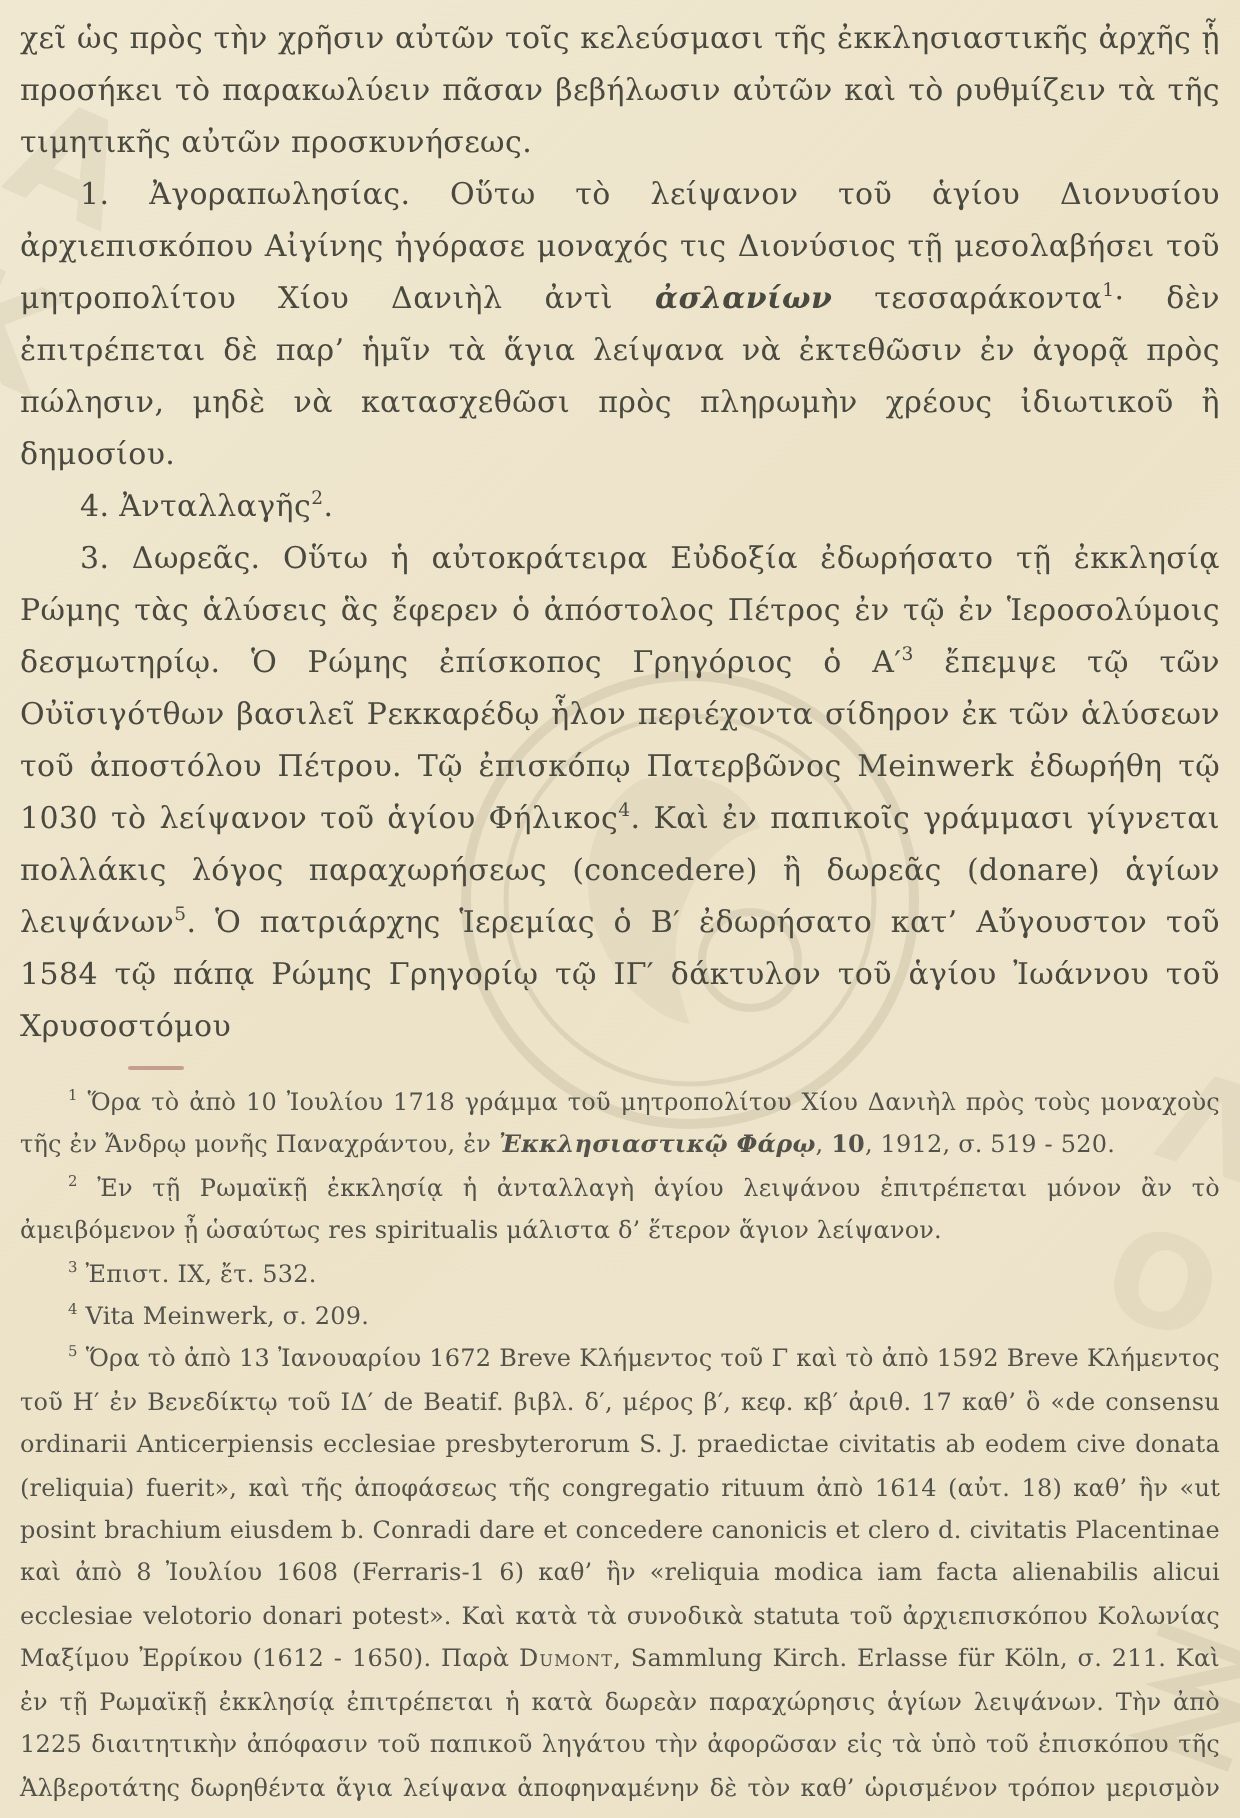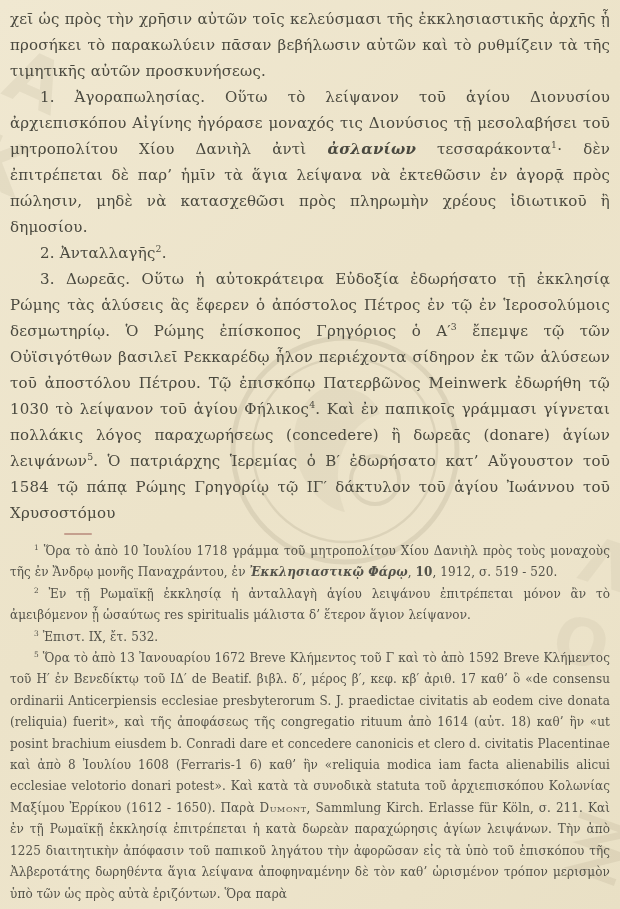--- a/index.html
+++ b/index.html
@@ -115,27 +115,28 @@
 
   <svg class="corner-mark" viewBox="0 0 70 70">
     <path d="M5 10 L60 10 L20 35 L60 35 L20 62 L62 62" fill="none" stroke="#8a7f63" stroke-width="7"></path>
   </svg>
 
   <div class="content">
 
     <div class="main-text">
       <p><span>χεῖ ὡς πρὸς τὴν χρῆσιν αὐτῶν τοῖς κελεύσμασι τῆς ἐκκλησιαστικῆς ἀρχῆς ᾗ προσήκει τὸ παρακωλύειν πᾶσαν βεβήλωσιν αὐτῶν καὶ τὸ ρυθμίζειν τὰ τῆς τιμητικῆς αὐτῶν προσκυνήσεως.</span></p>
       <p class="indent"><span>1. Ἀγοραπωλησίας. Οὕτω τὸ λείψανον τοῦ ἁγίου Διονυσίου ἀρχιεπισκόπου Αἰγίνης ἠγόρασε μοναχός τις Διονύσιος τῇ μεσολαβήσει τοῦ μητροπολίτου Χίου Δανιὴλ ἀντὶ </span><span class="i">ἀσλανίων</span><span> τεσσαράκοντα</span><span class="sup">1</span><span>· δὲν ἐπιτρέπεται δὲ παρ’ ἡμῖν τὰ ἅγια λείψανα νὰ ἐκτεθῶσιν ἐν ἀγορᾷ πρὸς πώλησιν, μηδὲ νὰ κατασχεθῶσι πρὸς πληρωμὴν χρέους ἰδιωτικοῦ ἢ δημοσίου.</span></p>
-      <p class="indent"><span>2. Ἀνταλλαγῆς</span><span class="sup">2</span><span>.</span></p>
+      <p class="indent"><span>4. Ἀνταλλαγῆς</span><span class="sup">2</span><span>.</span></p>
       <p class="indent fill-last"><span>3. Δωρεᾶς. Οὕτω ἡ αὐτοκράτειρα Εὐδοξία ἐδωρήσατο τῇ ἐκκλησίᾳ Ρώμης τὰς ἁλύσεις ἃς ἔφερεν ὁ ἀπόστολος Πέτρος ἐν τῷ ἐν Ἱεροσολύμοις δεσμωτηρίῳ. Ὁ Ρώμης ἐπίσκοπος Γρηγόριος ὁ Α′</span><span class="sup">3</span><span> ἔπεμψε τῷ τῶν Οὐϊσιγότθων βασιλεῖ Ρεκκαρέδῳ ἧλον περιέχοντα σίδηρον ἐκ τῶν ἁλύσεων τοῦ ἀποστόλου Πέτρου. Τῷ ἐπισκόπῳ Πατερβῶνος Meinwerk ἐδωρήθη τῷ 1030 τὸ λείψανον τοῦ ἁγίου Φήλικος</span><span class="sup">4</span><span>. Καὶ ἐν παπικοῖς γράμμασι γίγνεται πολλάκις λόγος παραχωρήσεως (concedere) ἢ δωρεᾶς (donare) ἁγίων λειψάνων</span><span class="sup">5</span><span>. Ὁ πατριάρχης Ἱερεμίας ὁ Β′ ἐδωρήσατο κατ’ Αὔγουστον τοῦ 1584 τῷ πάπᾳ Ρώμης Γρηγορίῳ τῷ ΙΓ′ δάκτυλον τοῦ ἁγίου Ἰωάννου τοῦ Χρυσοστόμου</span></p>
     </div>
 
     <div class="footnote-sep"></div>
 
     <div class="footnotes">
       <p><span class="sup">1</span><span> Ὅρα τὸ ἀπὸ 10 Ἰουλίου 1718 γράμμα τοῦ μητροπολίτου Χίου Δανιὴλ πρὸς τοὺς μοναχοὺς τῆς ἐν Ἄνδρῳ μονῆς Παναχράντου, ἐν </span><span class="i">Ἐκκλησιαστικῷ Φάρῳ</span><span>, </span><span class="b">10</span><span>, 1912, σ. 519 - 520.</span></p>
       <p><span class="sup">2</span><span> Ἐν τῇ Ρωμαϊκῇ ἐκκλησίᾳ ἡ ἀνταλλαγὴ ἁγίου λειψάνου ἐπιτρέπεται μόνον ἂν τὸ ἀμειβόμενον ᾖ ὡσαύτως res spiritualis μάλιστα δ’ ἕτερον ἅγιον λείψανον.</span></p>
       <p><span class="sup">3</span><span> Ἐπιστ. IX, ἔτ. 532.</span></p>
+      <p><span class="sup">4</span><span> Vita Meinwerk, σ. 209.</span></p>
       <p><span class="sup">5</span><span> Ὅρα τὸ ἀπὸ 13 Ἰανουαρίου 1672 Breve Κλήμεντος τοῦ Γ καὶ τὸ ἀπὸ 1592 Breve Κλήμεντος τοῦ Η′ ἐν Βενεδίκτῳ τοῦ ΙΔ′ de Beatif. βιβλ. δ′, μέρος β′, κεφ. κβ′ ἀριθ. 17 καθ’ ὃ «de consensu ordinarii Anticerpiensis ecclesiae presbyterorum S. J. praedictae civitatis ab eodem cive donata (reliquia) fuerit», καὶ τῆς ἀποφάσεως τῆς congregatio rituum ἀπὸ 1614 (αὐτ. 18) καθ’ ἣν «ut posint brachium eiusdem b. Conradi dare et concedere canonicis et clero d. civitatis Placentinae καὶ ἀπὸ 8 Ἰουλίου 1608 (Ferraris-1 6) καθ’ ἣν «reliquia modica iam facta alienabilis alicui ecclesiae velotorio donari potest». Καὶ κατὰ τὰ συνοδικὰ statuta τοῦ ἀρχιεπισκόπου Κολωνίας Μαξίμου Ἐρρίκου (1612 - 1650). Παρὰ </span><span class="sc">Dumont</span><span>, Sammlung Kirch. Erlasse für Köln, σ. 211. Καὶ ἐν τῇ Ρωμαϊκῇ ἐκκλησίᾳ ἐπιτρέπεται ἡ κατὰ δωρεὰν παραχώρησις ἁγίων λειψάνων. Τὴν ἀπὸ 1225 διαιτητικὴν ἀπόφασιν τοῦ παπικοῦ ληγάτου τὴν ἀφορῶσαν εἰς τὰ ὑπὸ τοῦ ἐπισκόπου τῆς Ἀλβεροτάτης δωρηθέντα ἅγια λείψανα ἀποφηναμένην δὲ τὸν καθ’ ὡρισμένον τρόπον μερισμὸν ὑπὸ τῶν ὡς πρὸς αὐτὰ ἐριζόντων. Ὅρα παρὰ </span></p>
     </div>
 
   </div>
 </div>
 
 </body></html>

